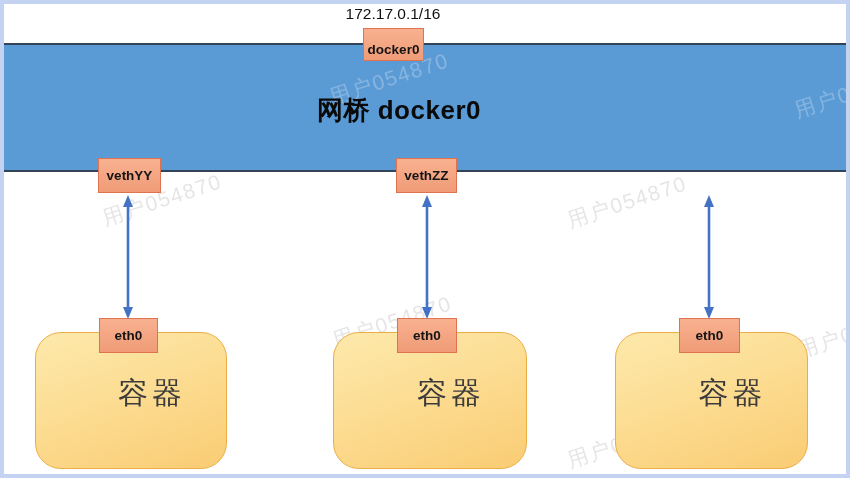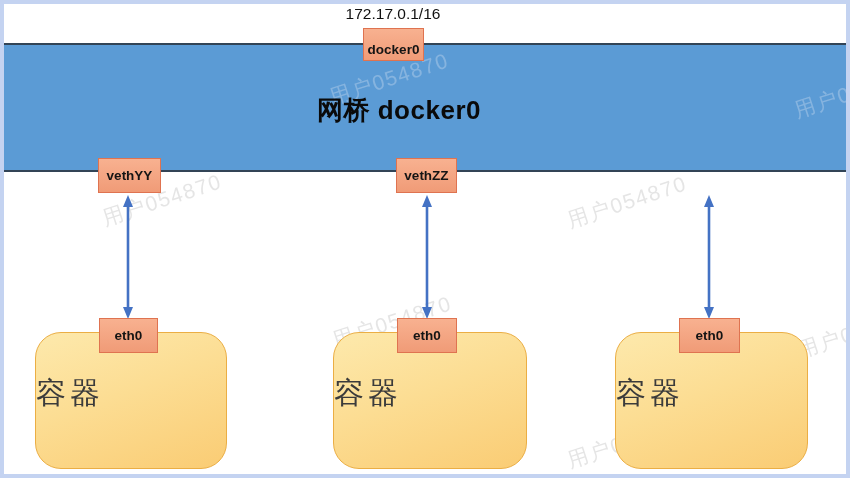--- a/index.html
+++ b/index.html
@@ -93,21 +93,23 @@
 
   
   .container-box {
     position: absolute;
     top: 332px; height: 137px;
     background: linear-gradient(160deg, #FDE9AC 0%, #FCDD93 45%, #FACC74 100%);
     border: 1.5px solid #EBAE44;
     border-radius: 26px;
     display: flex;
     align-items: center;
+    justify-content: center;
     z-index: 4;
+    padding-left: 42px;
   }
   .container-1 { left: 35px;  width: 192px; }
   .container-2 { left: 333px; width: 194px; }
   .container-3 { left: 615px; width: 193px; }
   .container-label {
     font-size: 30px;
     color: #3B3B3B;
     letter-spacing: 4px;
     margin-top: -14px;
   }

